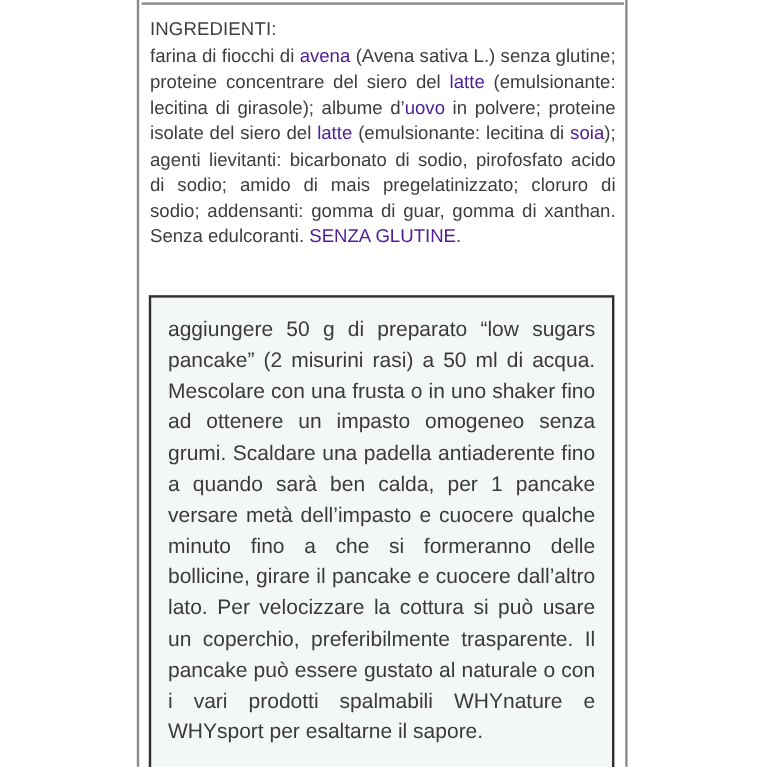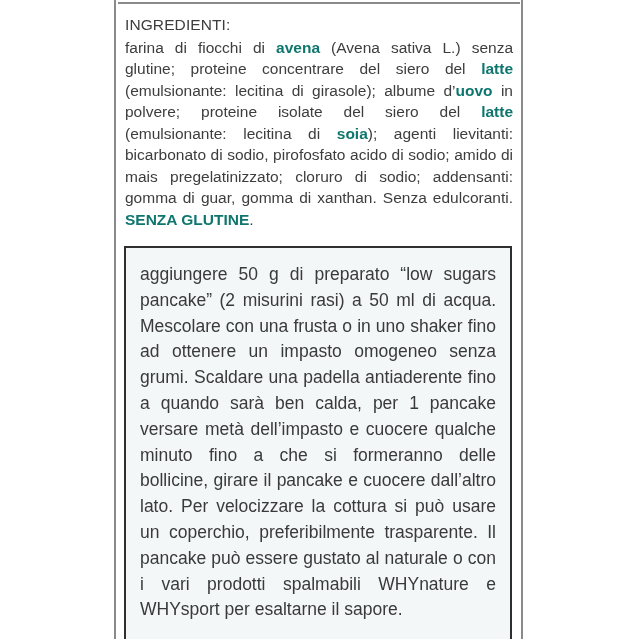--- a/index.html
+++ b/index.html
@@ -63,21 +63,21 @@
   }
   #ingredients-body {
     font-size: 15.5px;
     line-height: 21.5px;
     text-align: justify;
     text-justify: inter-word;
     color: #3d3d3d;
     margin: 0;
     hyphens: none;
   }
-  #ingredients-body b { font-weight: 700; color: #0f766e; }
+  #ingredients-body b { font-weight: 400; color: #4c1d95; }
 
   
   #directions-box {
     position: absolute;
     left: 124px;
     top: 246px;
     width: 388px;          
     height: 420px;         
     background: #f4f7f8;
     border: 2px solid #2f2f2f;

